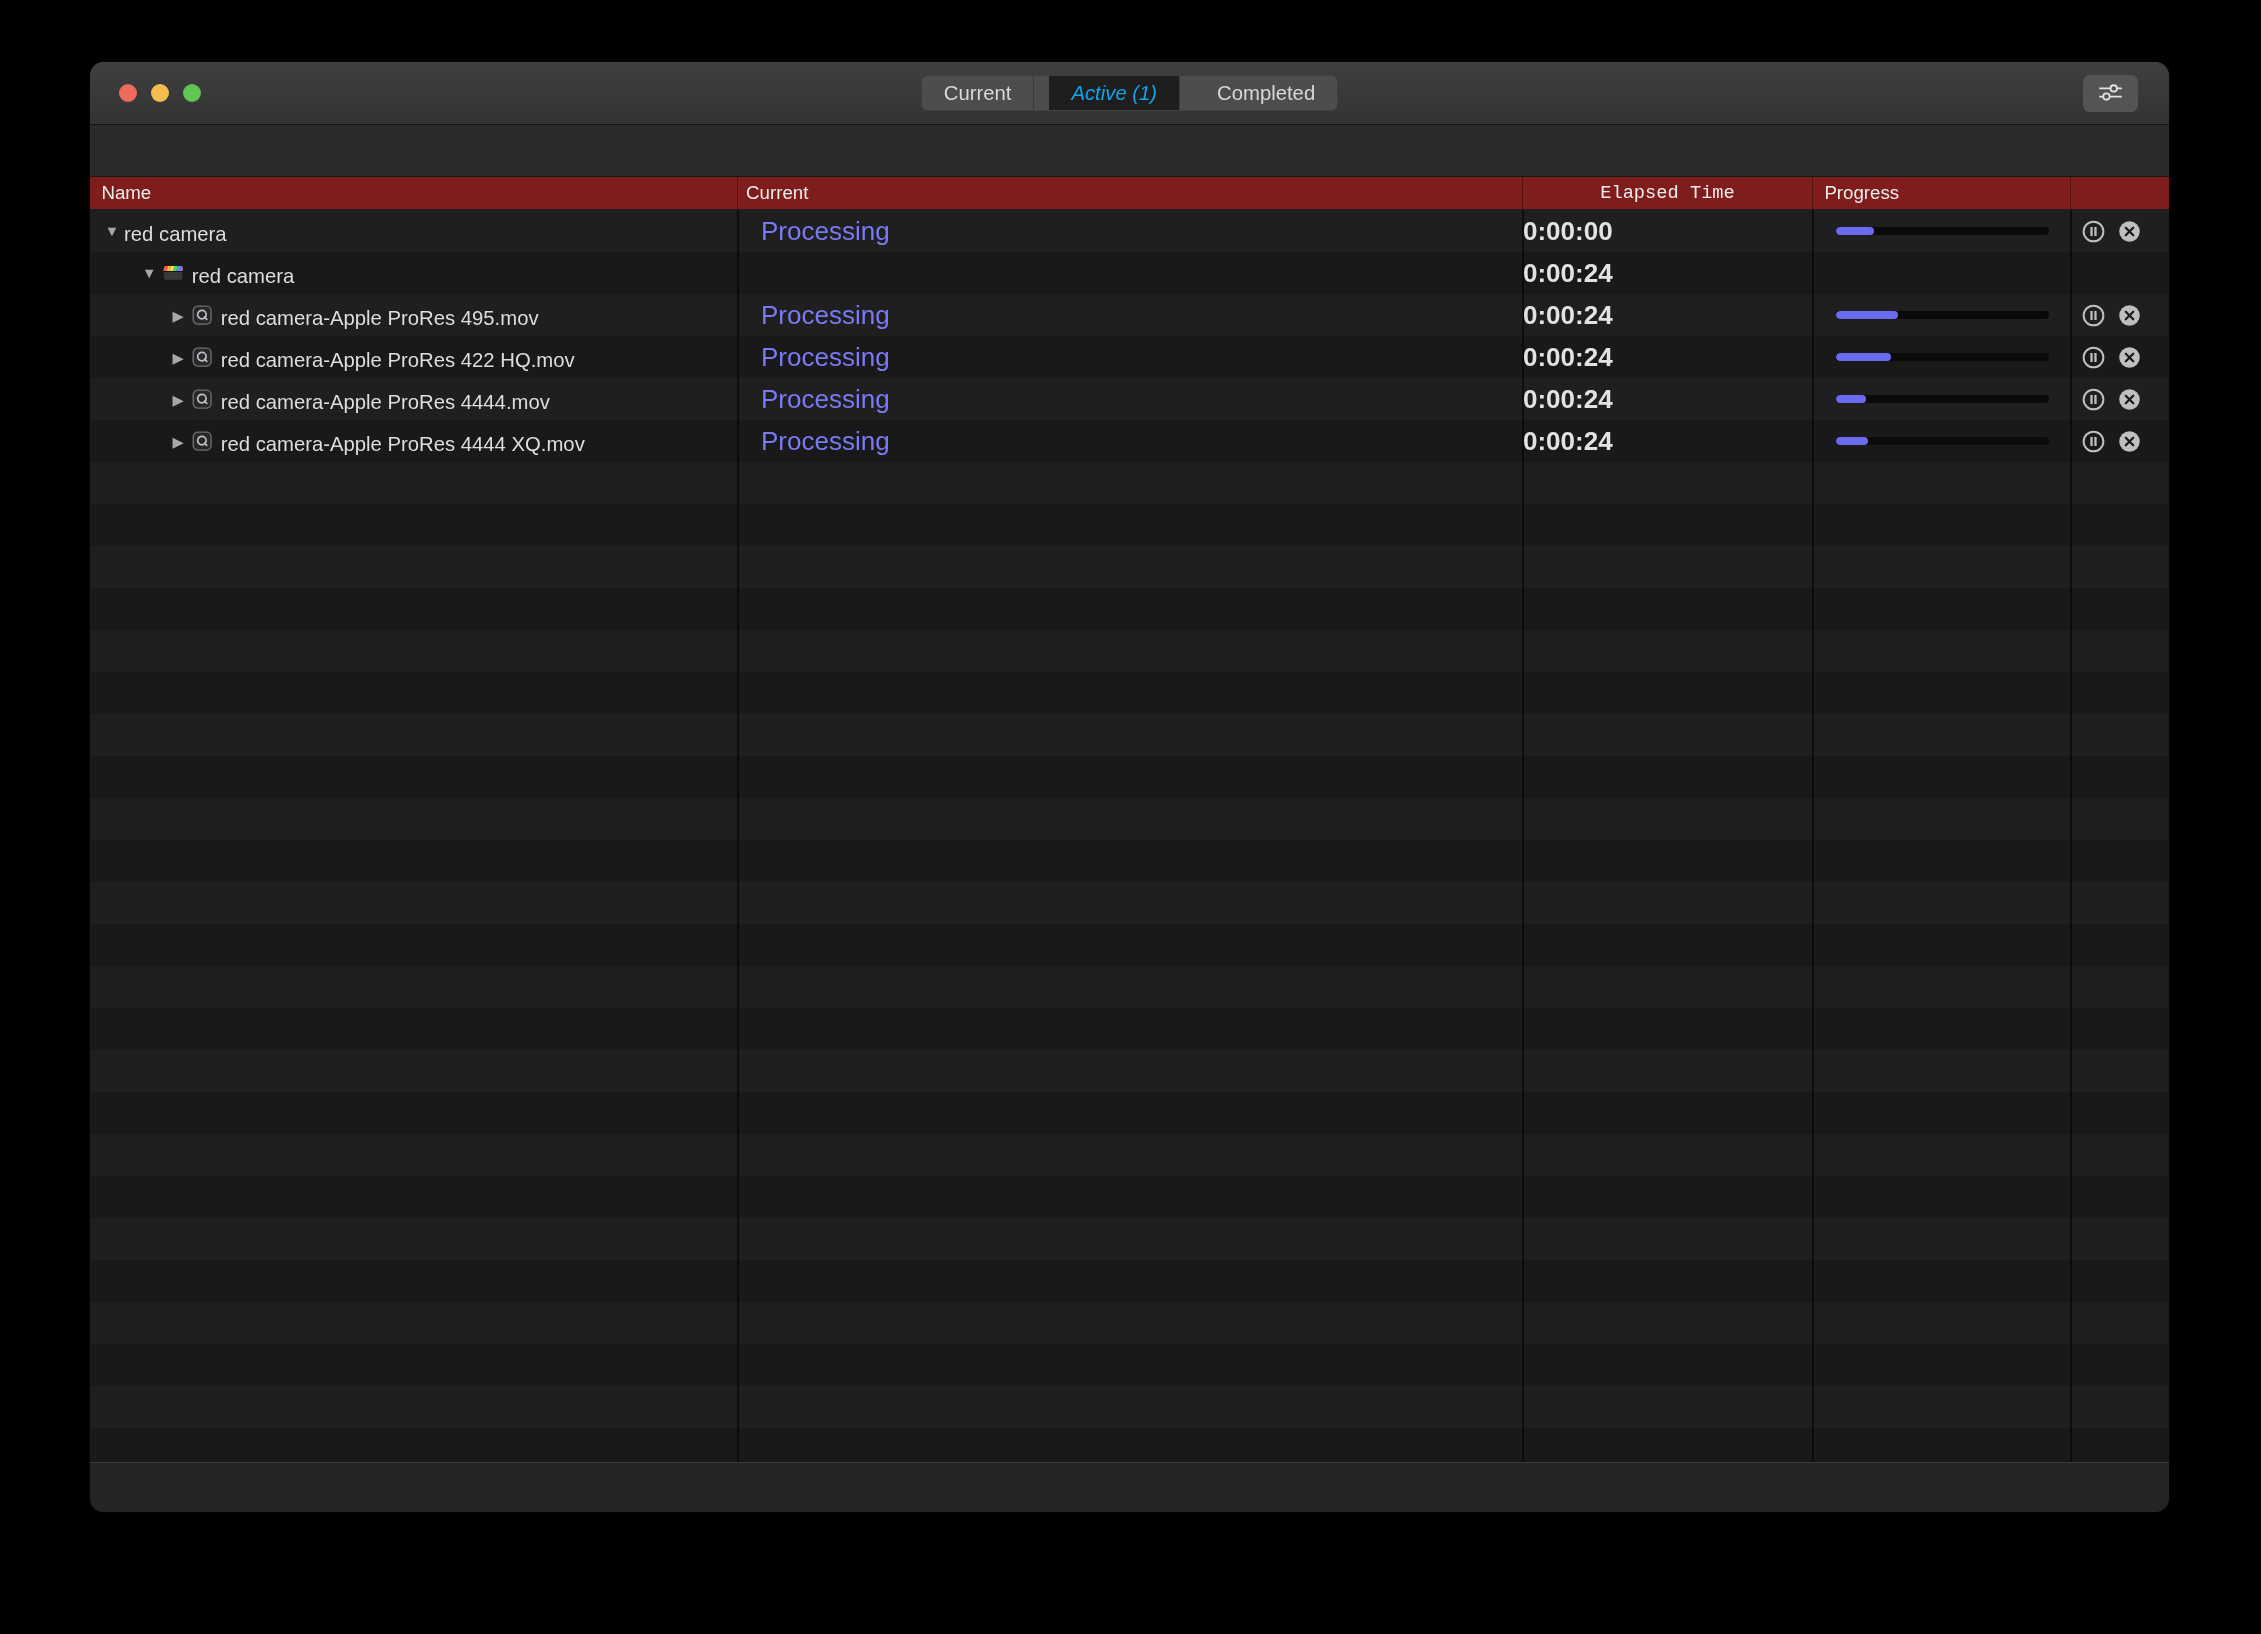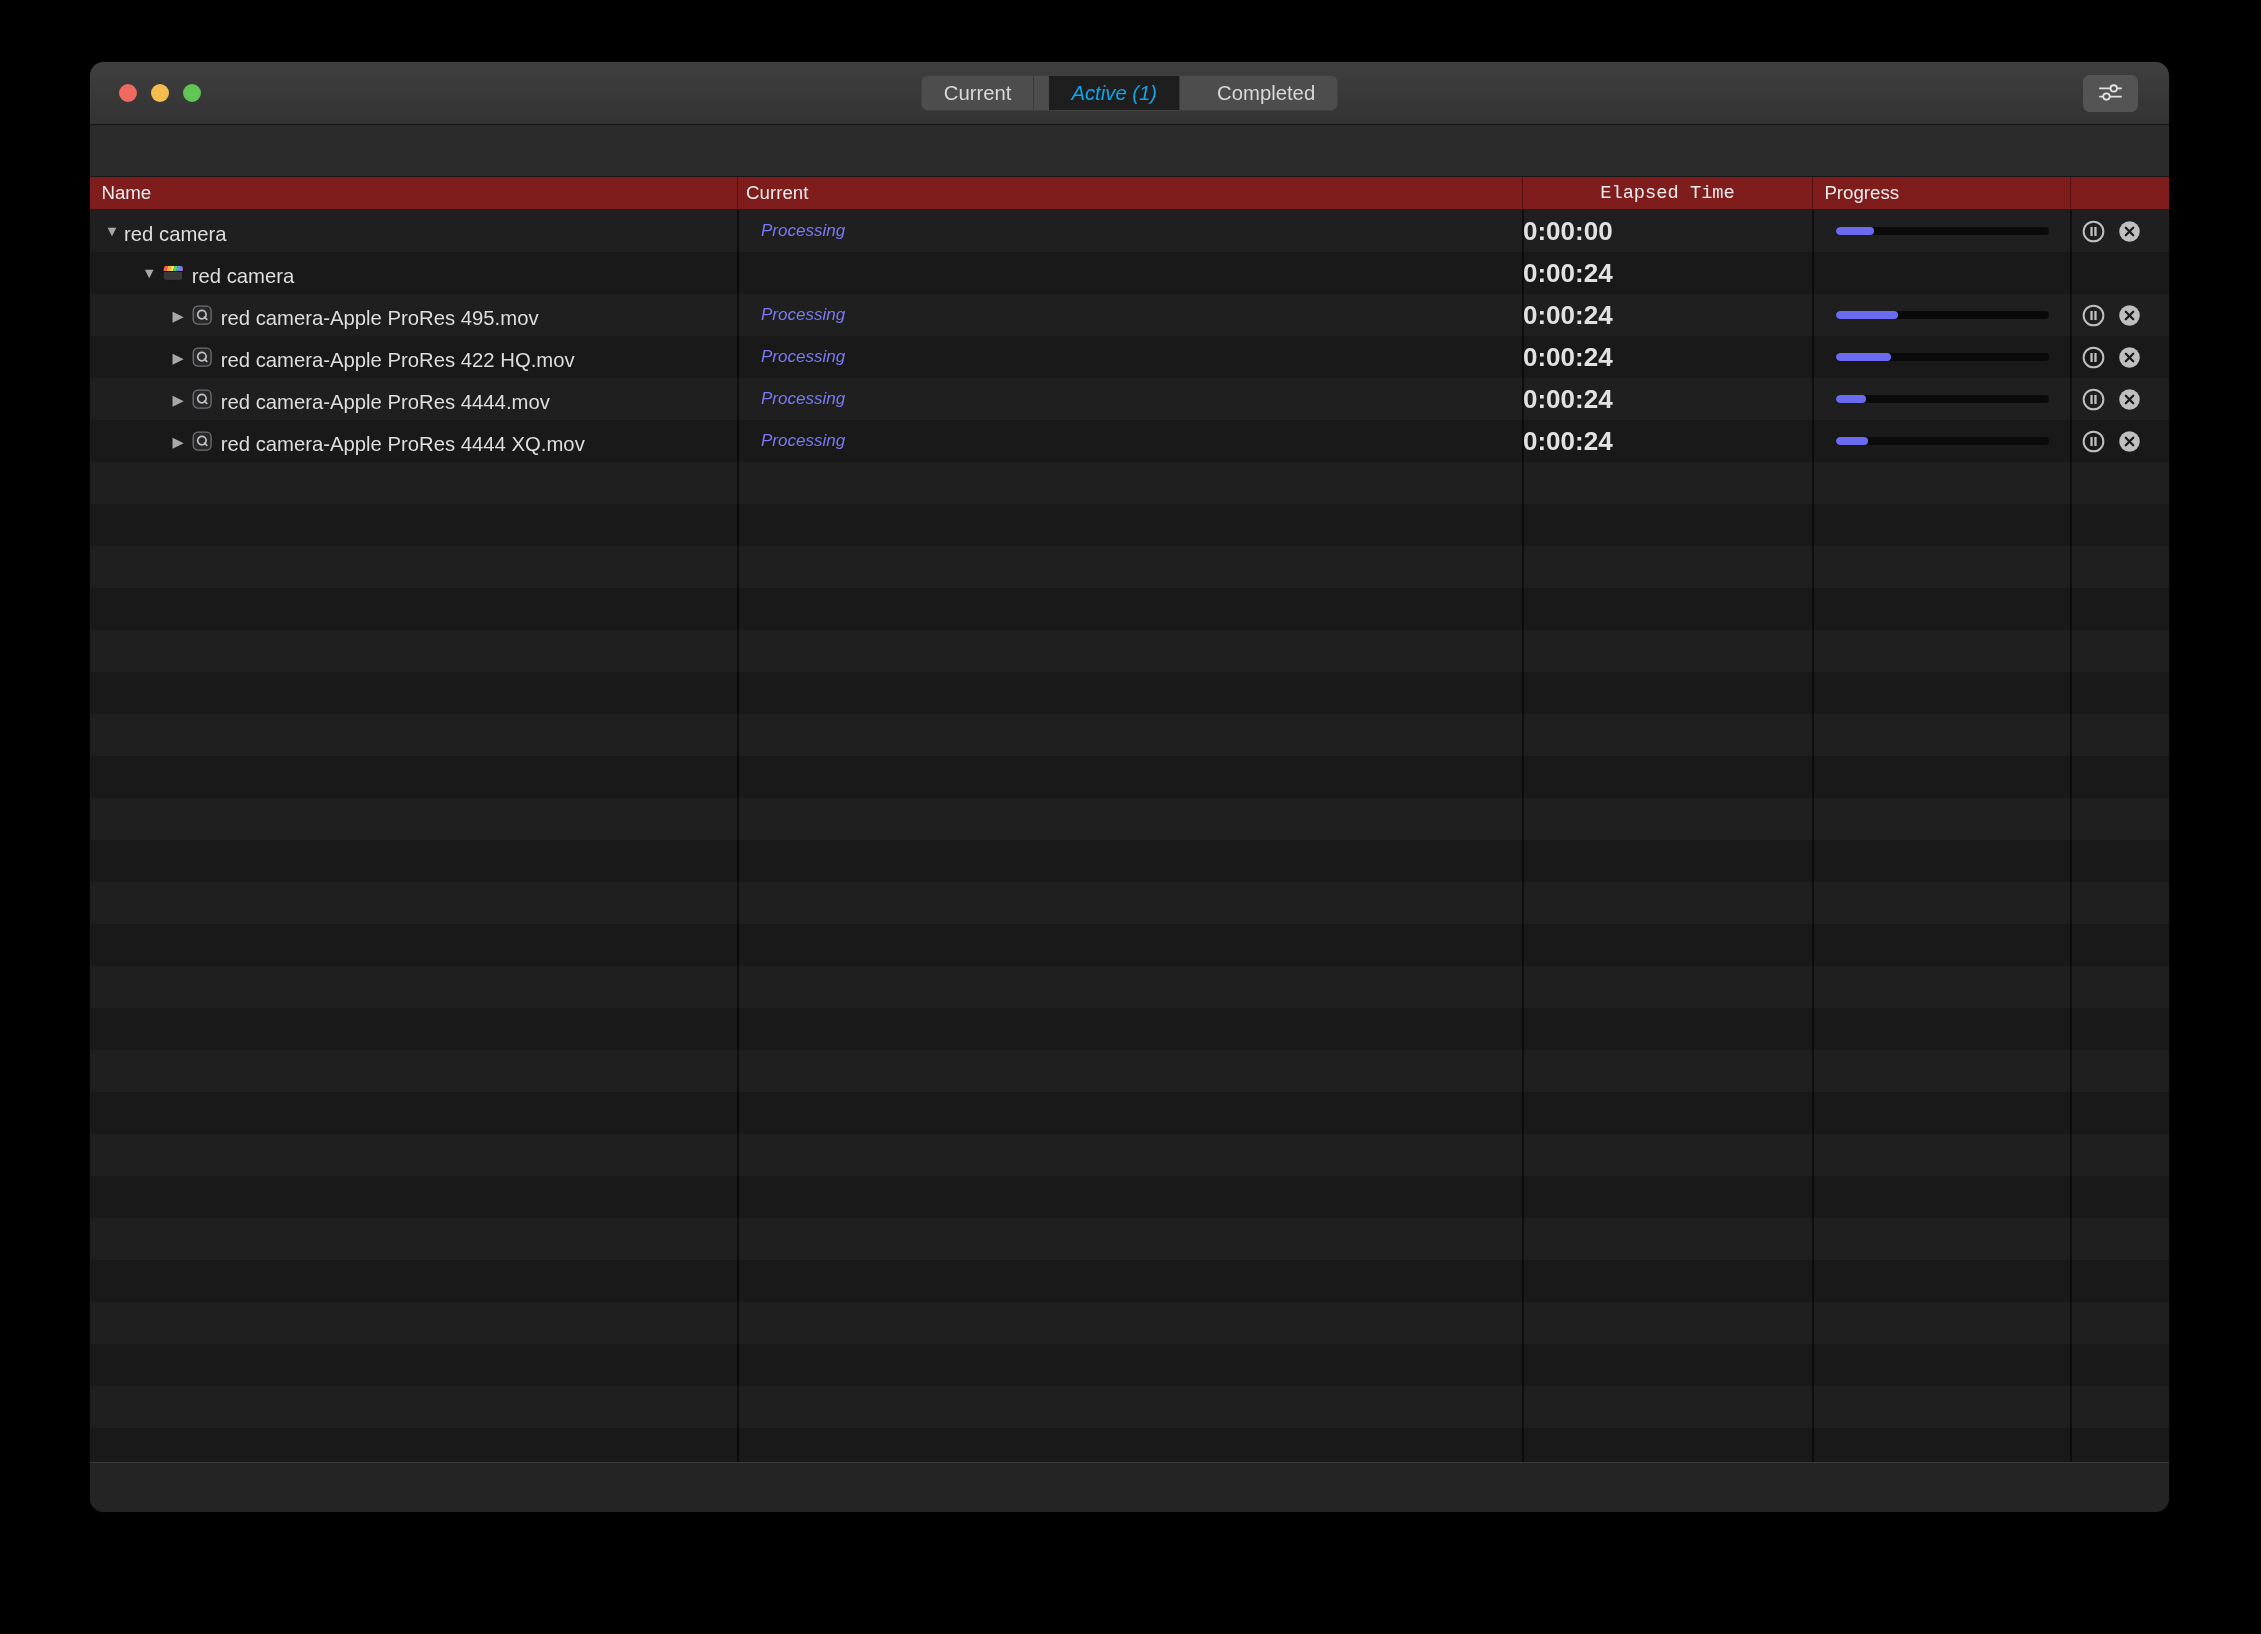--- a/index.html
+++ b/index.html
@@ -57,21 +57,21 @@
   .cell-name { width:648px; height:100%; display:flex; align-items:center; overflow:hidden; }
   .cell-name.lvl0 { padding-left:9.7px; }
   .cell-name.lvl1 { padding-left:47px; }
   .cell-name.lvl2 { padding-left:76px; }
   .disclosure { width:24.4px; flex:none; text-align:center; font-size:14.6px; color:#a8a8a8; }
   .row-icon { width:23px; height:23px; flex:none; margin-right:7.3px; display:flex;
               align-items:center; justify-content:center; }
   .row-label { font-size:20.3px; color:#dedede; white-space:nowrap;margin-top:7px; }
 
   .cell-status { width:785px; padding-left:23px; }
-  .status-text { font-size:17px; color:var(--processing);font-style:italic; }
+  .status-text { font-size:26px; color:var(--processing); }
 
   .cell-elapsed { width:290px; text-align:left; font-size:26px; color:#e2e2e2;font-weight:bold; }
 
   .cell-progress { width:258px; display:flex; align-items:center; }
   .pbar { margin-left:23px; width:213px; height:8.1px; border-radius:4.1px; background:#0a0a0a; overflow:hidden; }
   .pfill { height:100%; border-radius:4.1px; background:var(--accent); }
 
   .cell-controls { flex:1; display:flex; align-items:center; gap:12.2px; padding-left:11.4px; }
   .ctl { width:23px; height:23px; display:flex; align-items:center; justify-content:center; }
 

